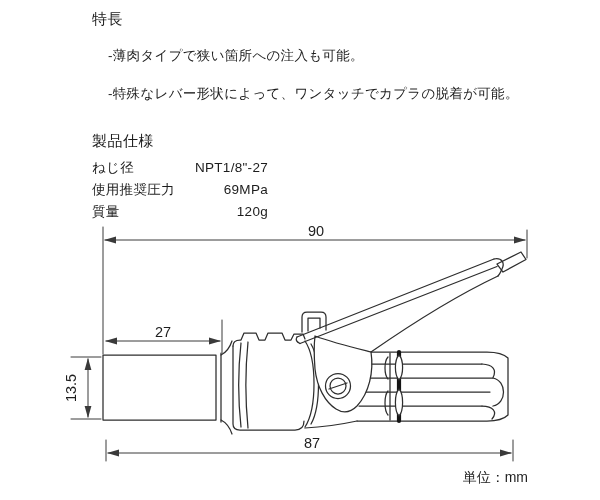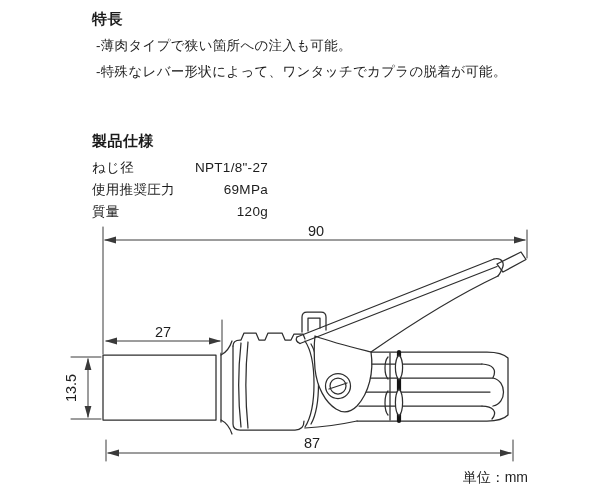--- a/index.html
+++ b/index.html
@@ -2,22 +2,22 @@
 <html><head>
 <meta charset="utf-8">
 <style>
   html,body{margin:0;padding:0}
   body{
     width:600px;height:500px;position:relative;overflow:hidden;
     background:#ffffff;color:#1c1c1c;
     font-family:"Liberation Sans","DejaVu Sans",sans-serif;
   }
   .features{position:absolute;left:92px;top:10px}
-  .section-heading{font-size:15px;font-weight:bold;margin:0 0 6px 0;letter-spacing:.5px}
-  .feature-line{font-size:13.5px;line-height:22px;margin:4px;letter-spacing:.3px;white-space:nowrap}
+  .section-heading{font-size:15px;font-weight:normal;margin:0 0 6px 0;letter-spacing:.5px}
+  .feature-line{font-size:13.5px;line-height:22px;margin:16px;letter-spacing:.3px;white-space:nowrap}
   .specs{position:absolute;left:92px;top:132px}
   .spec-rows{margin-top:0}
   .spec-row{display:flex;width:176px;font-size:13.5px;line-height:22px;letter-spacing:.3px}
   .spec-label{white-space:nowrap}
   .spec-value{margin-left:auto;text-align:right;white-space:nowrap}
   .drawing-wrap{position:absolute;left:0;top:220px;width:556px;height:280px}
   svg text{font-family:"Liberation Sans","DejaVu Sans",sans-serif}
   .dim-text{font-size:14.5px;fill:#1e1e1e}
   .unit-text{font-size:14px;fill:#1e1e1e}
 </style>

